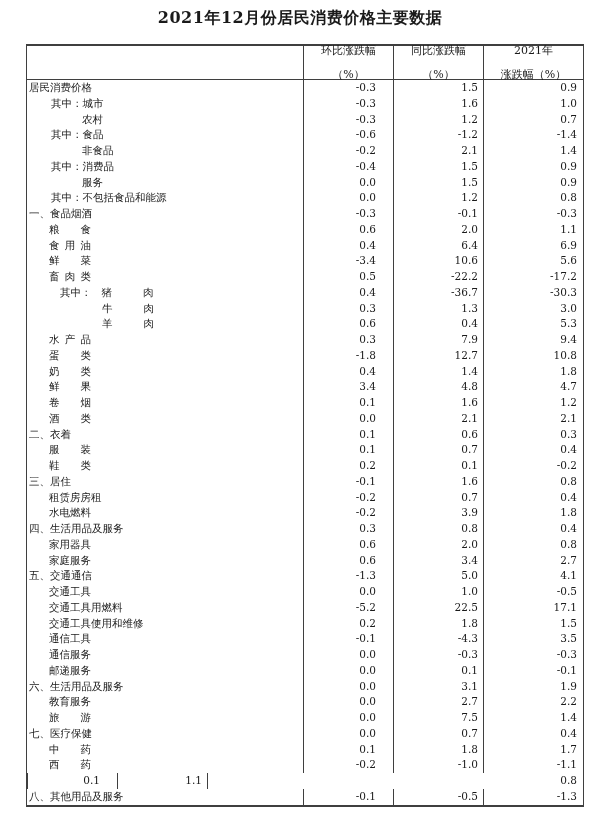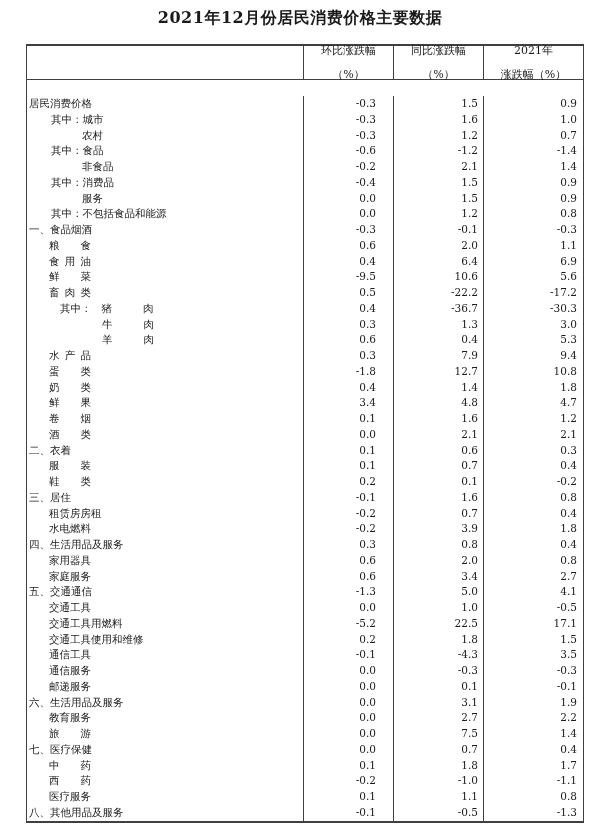--- a/index.html
+++ b/index.html
@@ -28,21 +28,21 @@
     font-size: 11px;
   }
   .th {
     display: flex; flex-direction: column; justify-content: center;
     text-align: center; line-height: 13px; gap: 11px;
   }
   .col-label { width: 276px; }
   .col-1 { width: 90px; border-left: 1px solid #3f3f3f; }
   .col-2 { width: 90px; border-left: 1px solid #3f3f3f; }
   .col-3 { flex: 1; border-left: 1px solid #3f3f3f; }
-  .tbody { width: 100%; margin-top: 16px; }
+  .tbody { width: 100%; }
   .tr { display: flex; height: 15.75px; font-size: 10.5px; line-height: 15.6px; }
   .td { overflow: visible; white-space: nowrap; }
   .td.num { text-align: right; font-size: 10.5px; }
   .tr .col-1 { padding-right: 17px; }
   .tr .col-2 { padding-right: 5px; }
   .tr .col-3 { padding-right: 6px; }
   
   .ind-l0  { padding-left: 2px; }
   .ind-qz1 { padding-left: 24px; }
   .ind-c1  { padding-left: 55px; }
@@ -141,21 +141,21 @@
         <div class="td num col-3">1.1</div>
       </div>
       <div class="tr">
         <div class="td col-label ind-sub"><span class="jn">食用油</span></div>
         <div class="td num col-1">0.4</div>
         <div class="td num col-2">6.4</div>
         <div class="td num col-3">6.9</div>
       </div>
       <div class="tr">
         <div class="td col-label ind-sub"><span class="jn">鲜菜</span></div>
-        <div class="td num col-1">-9.5</div>
+        <div class="td num col-1">-3.4</div>
         <div class="td num col-2">10.6</div>
         <div class="td num col-3">5.6</div>
       </div>
       <div class="tr">
         <div class="td col-label ind-sub"><span class="jn">畜肉类</span></div>
         <div class="td num col-1">0.5</div>
         <div class="td num col-2">-22.2</div>
         <div class="td num col-3">-17.2</div>
       </div>
       <div class="tr">
@@ -338,21 +338,20 @@
         <div class="td num col-2">1.8</div>
         <div class="td num col-3">1.7</div>
       </div>
       <div class="tr">
         <div class="td col-label ind-sub"><span class="jn">西药</span></div>
         <div class="td num col-1">-0.2</div>
         <div class="td num col-2">-1.0</div>
         <div class="td num col-3">-1.1</div>
       </div>
       <div class="tr">
-        <div class="td col-label ind-sub"><span class="nm">医疗服务</span></div>
         <div class="td num col-1">0.1</div>
         <div class="td num col-2">1.1</div>
         <div class="td num col-3">0.8</div>
       </div>
       <div class="tr">
         <div class="td col-label ind-l0"><span class="nm">八、其他用品及服务</span></div>
         <div class="td num col-1">-0.1</div>
         <div class="td num col-2">-0.5</div>
         <div class="td num col-3">-1.3</div>
       </div>

